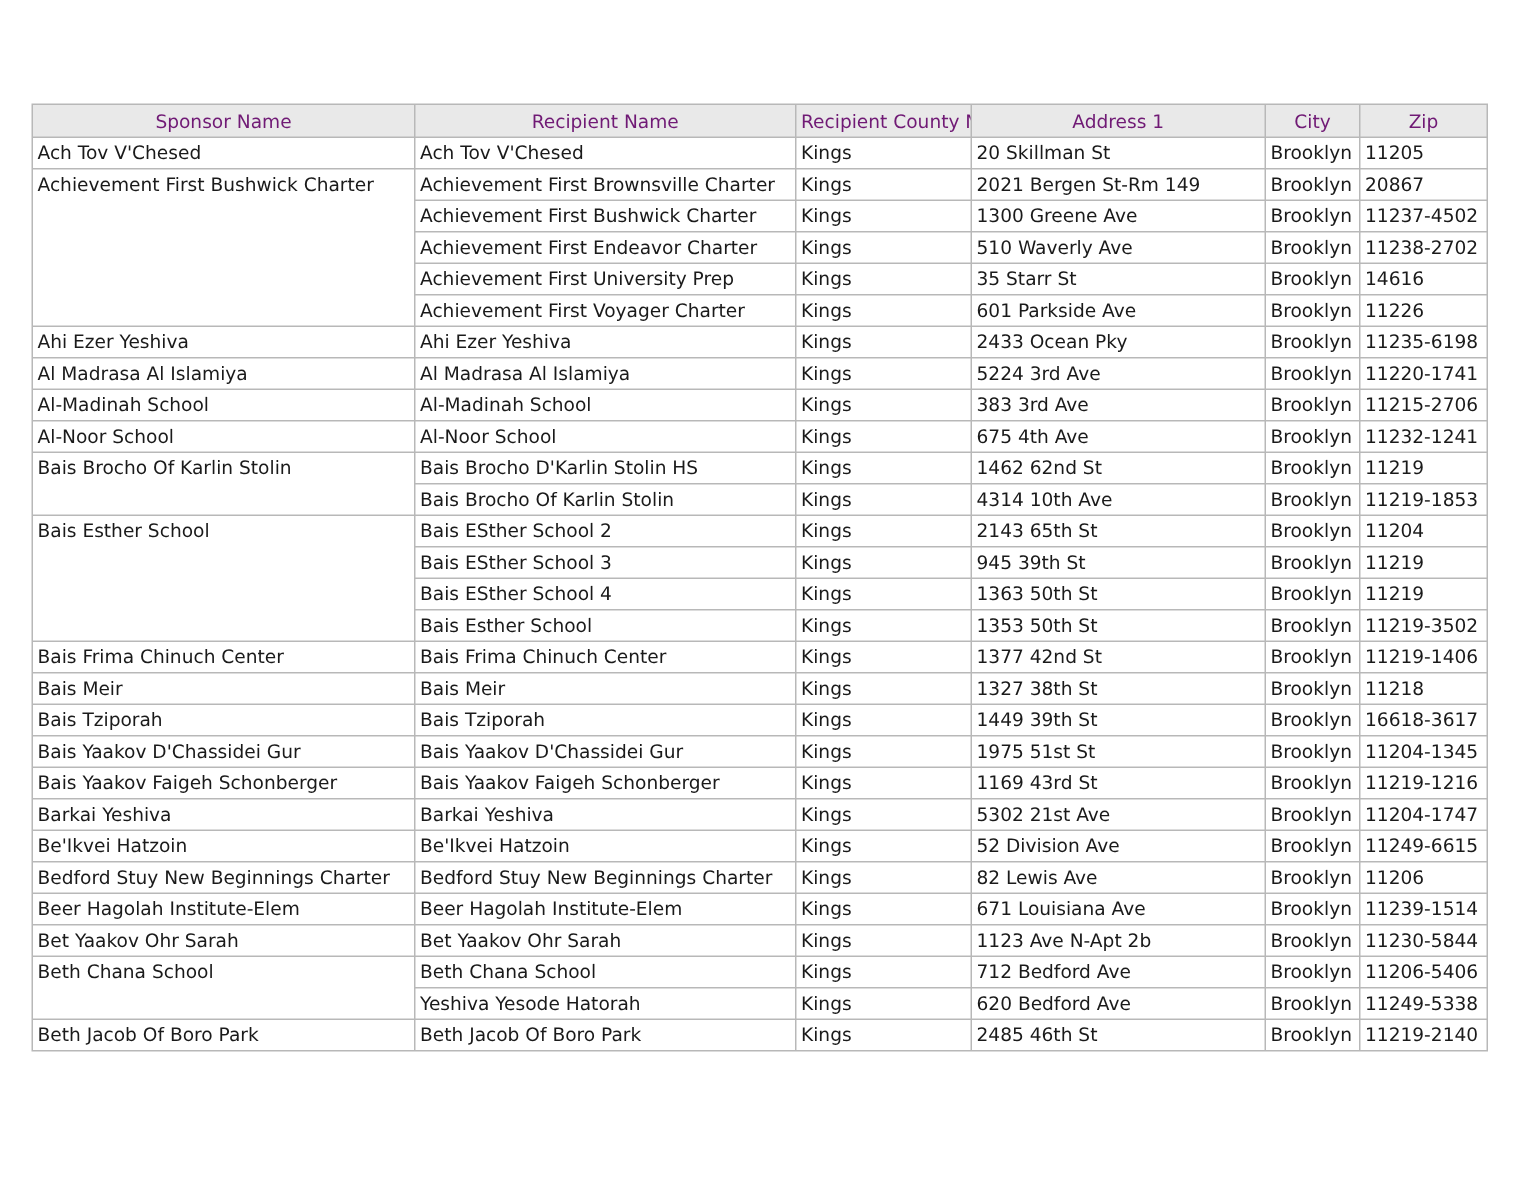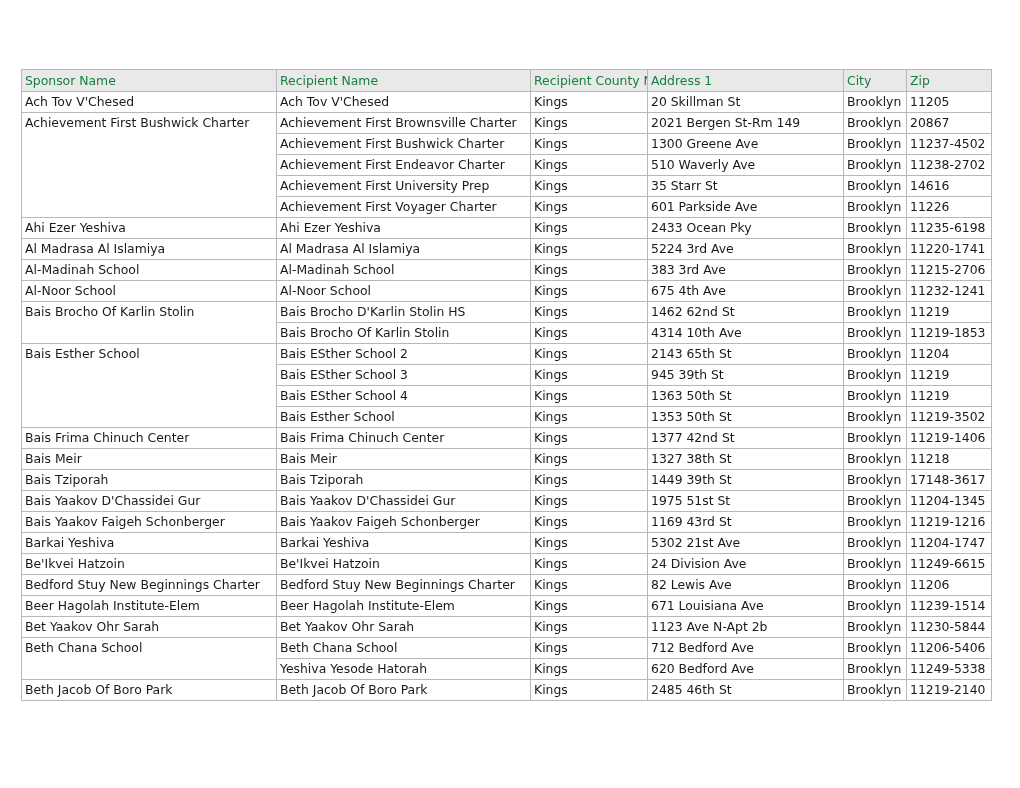--- a/index.html
+++ b/index.html
@@ -36,23 +36,24 @@
     height: 20px;
     line-height: 20px;
     text-align: left;
     font-weight: normal;
     vertical-align: top;
     white-space: nowrap;
     overflow: hidden;
   }
   table.grid thead th {
     background: #e9e9e9;
+    text-align: center;
     height: 21px;
     line-height: 21px;
-    color: #15803d;
+    color: #701a75;
   }
   td.span-cell { vertical-align: top; }
 
   
   col.c-sponsor   { width: 254px; }
   col.c-recipient { width: 253px; }
   col.c-county    { width: 116px; }
   col.c-address   { width: 195px; }
   col.c-city      { width: 62px;  }
   col.c-zip       { width: 84px;  }
@@ -217,21 +218,21 @@
             <td>1327 38th St</td>
             <td>Brooklyn</td>
             <td>11218</td>
           </tr>
           <tr>
             <td class="span-cell" rowspan="1">Bais Tziporah</td>
             <td>Bais Tziporah</td>
             <td>Kings</td>
             <td>1449 39th St</td>
             <td>Brooklyn</td>
-            <td>17148-3617</td>
+            <td>16618-3617</td>
           </tr>
           <tr>
             <td class="span-cell" rowspan="1">Bais Yaakov D'Chassidei Gur</td>
             <td>Bais Yaakov D'Chassidei Gur</td>
             <td>Kings</td>
             <td>1975 51st St</td>
             <td>Brooklyn</td>
             <td>11204-1345</td>
           </tr>
           <tr>
@@ -247,21 +248,21 @@
             <td>Barkai Yeshiva</td>
             <td>Kings</td>
             <td>5302 21st Ave</td>
             <td>Brooklyn</td>
             <td>11204-1747</td>
           </tr>
           <tr>
             <td class="span-cell" rowspan="1">Be'Ikvei Hatzoin</td>
             <td>Be'Ikvei Hatzoin</td>
             <td>Kings</td>
-            <td>24 Division Ave</td>
+            <td>52 Division Ave</td>
             <td>Brooklyn</td>
             <td>11249-6615</td>
           </tr>
           <tr>
             <td class="span-cell" rowspan="1">Bedford Stuy New Beginnings Charter</td>
             <td>Bedford Stuy New Beginnings Charter</td>
             <td>Kings</td>
             <td>82 Lewis Ave</td>
             <td>Brooklyn</td>
             <td>11206</td>

